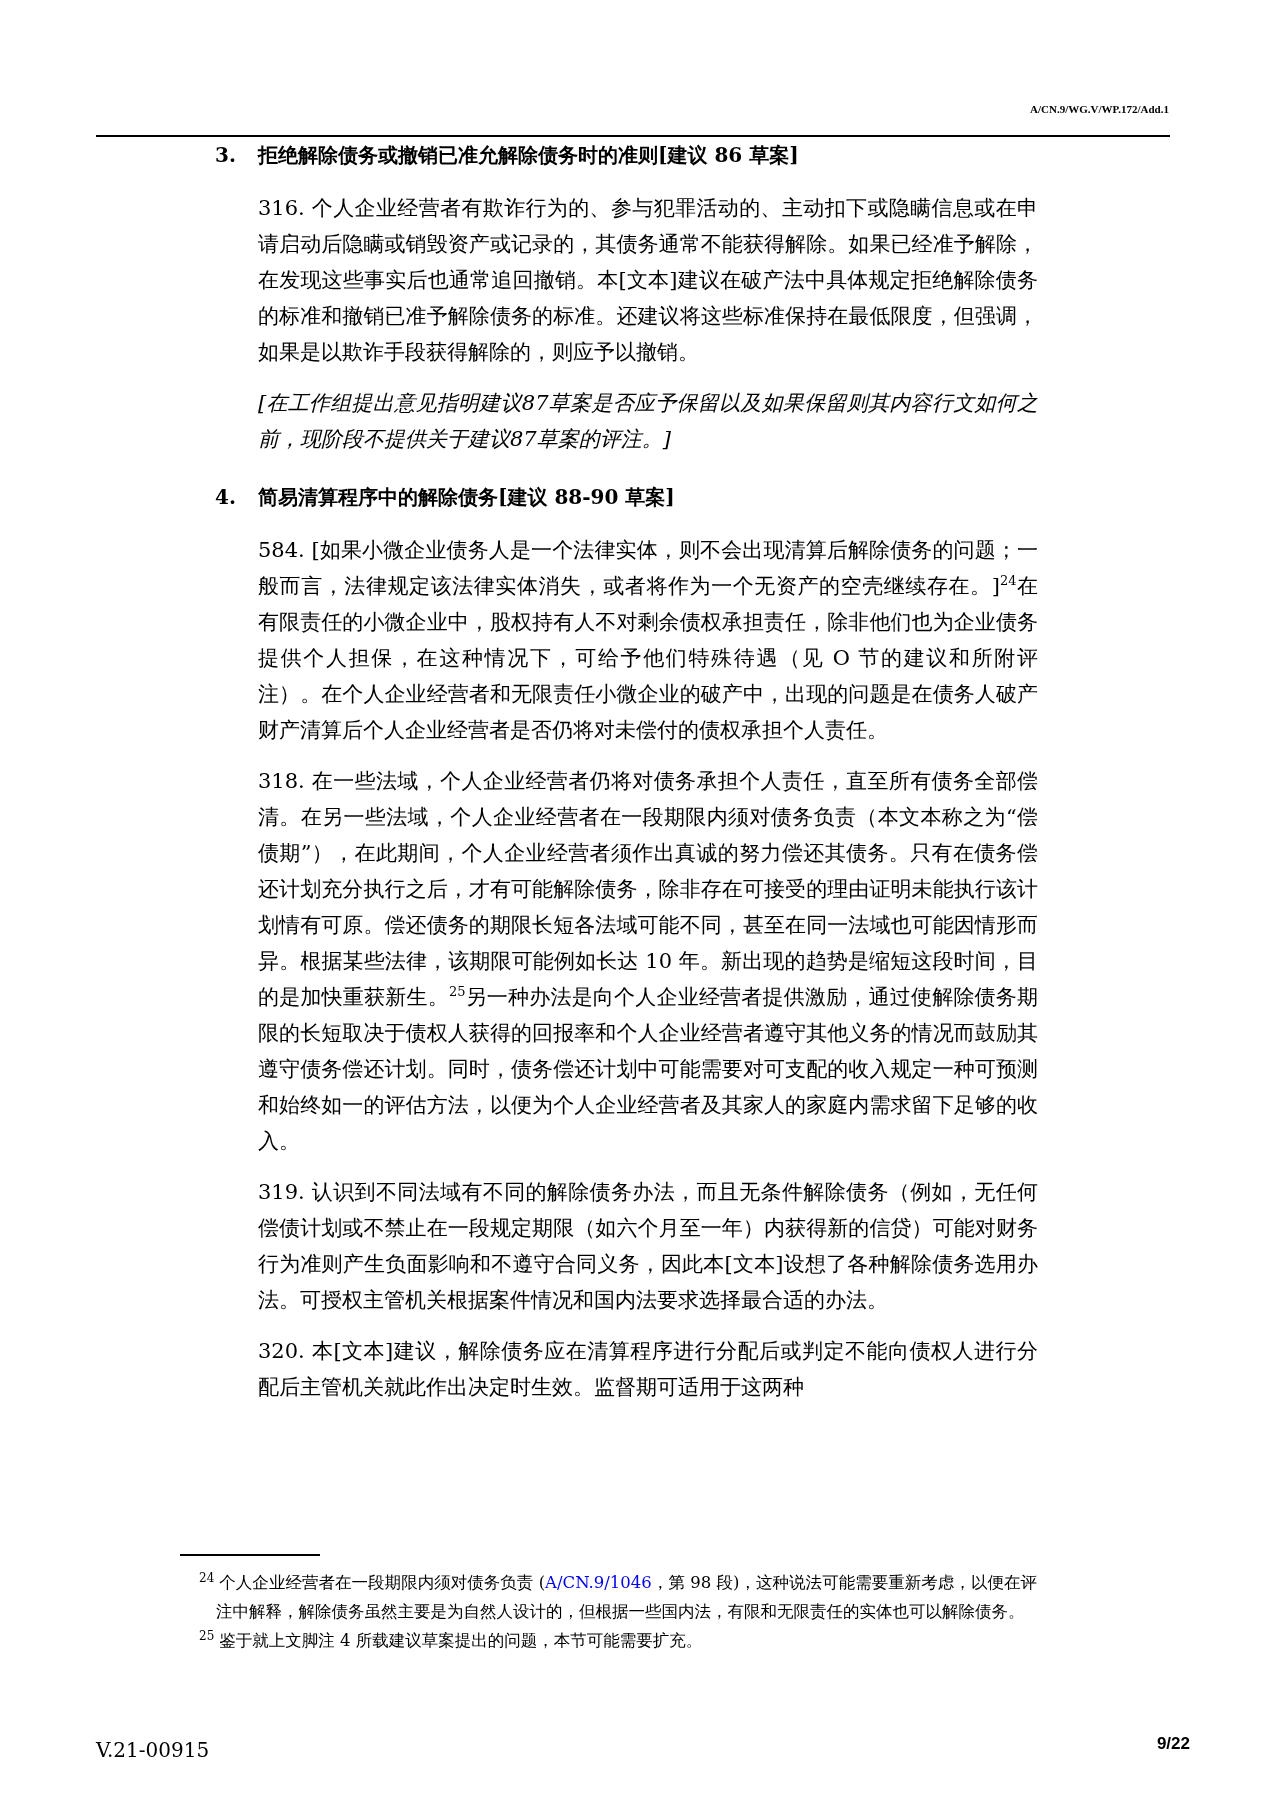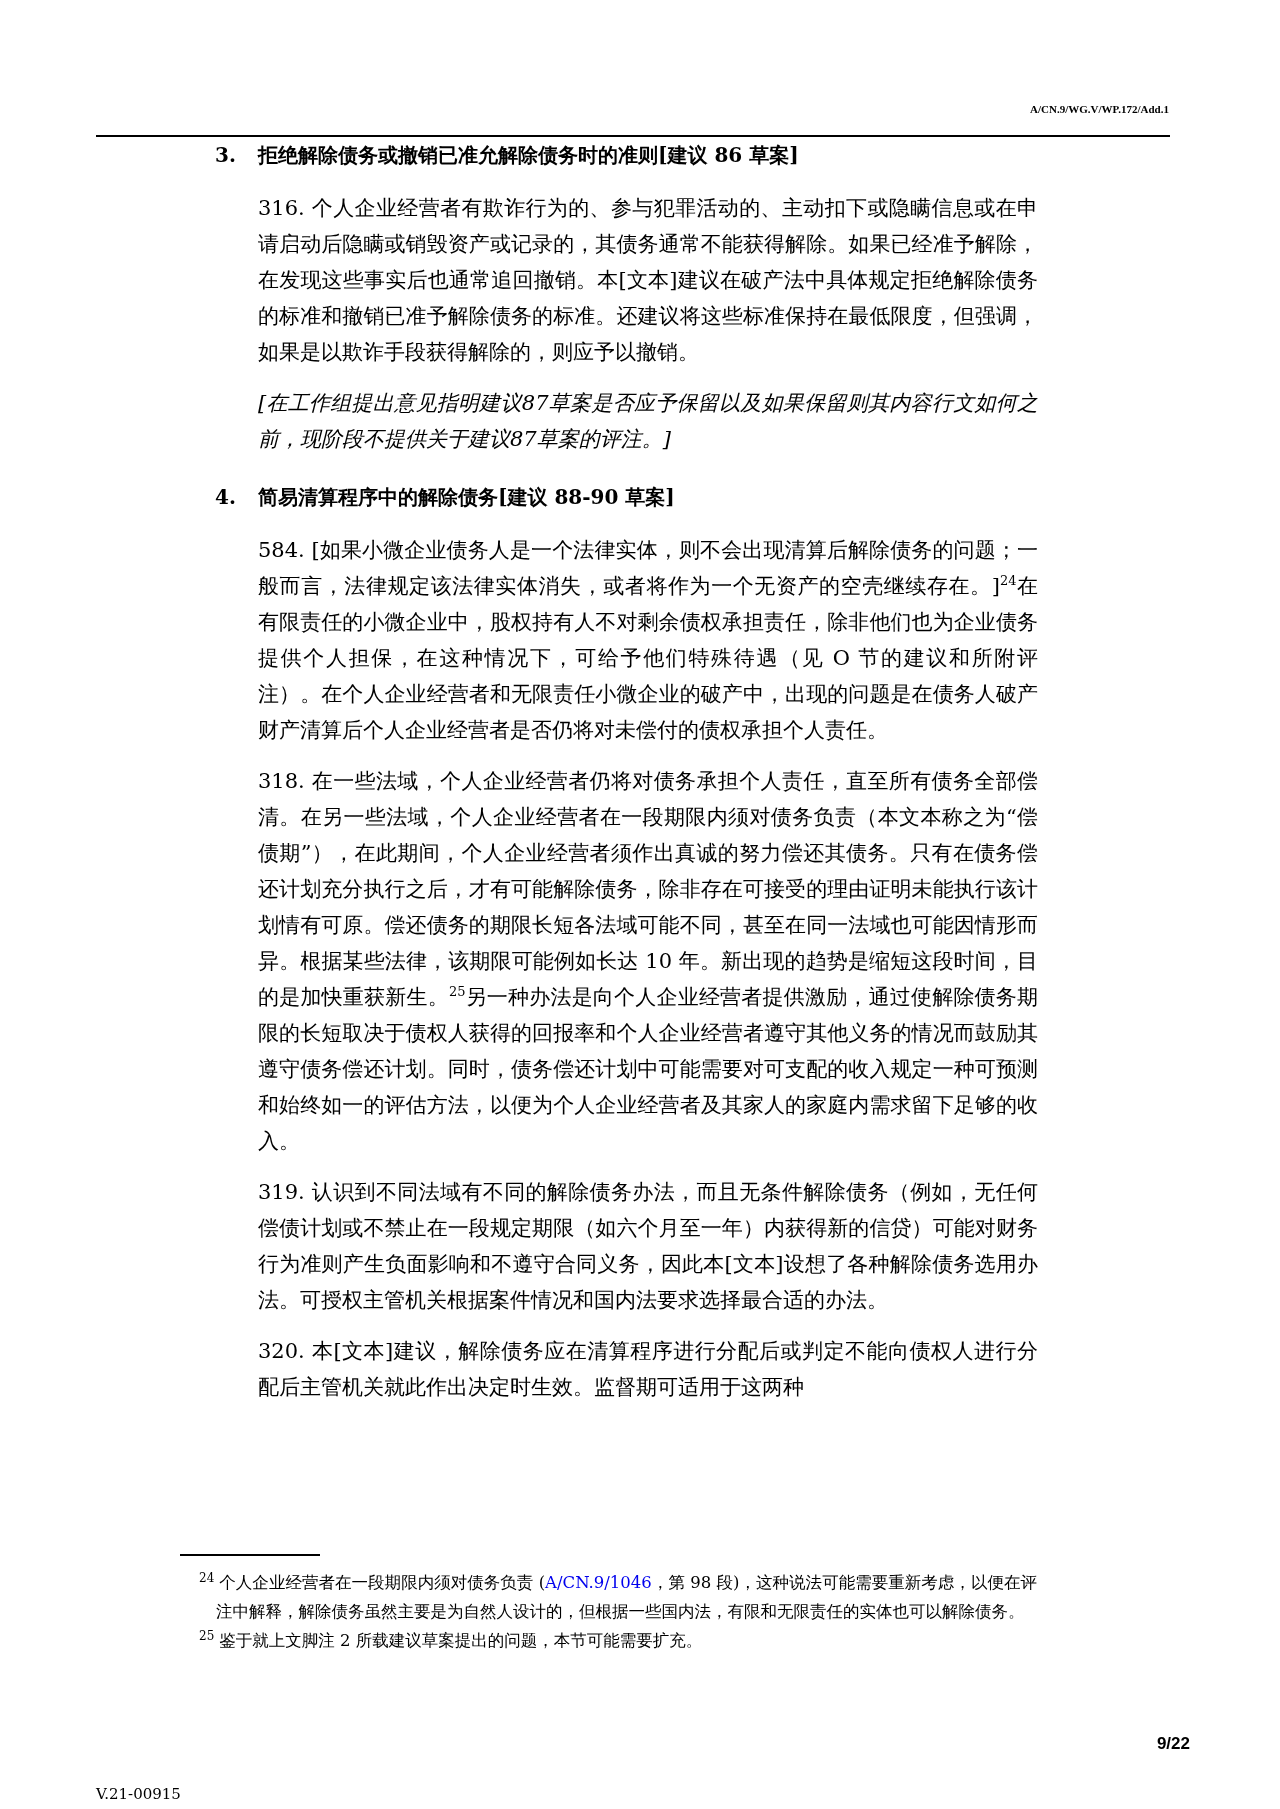--- a/index.html
+++ b/index.html
@@ -89,22 +89,21 @@
   }
   a.doc-link {
     text-decoration: none;
     cursor: pointer;
     margin-top: 22px;
   }
   .footer-left {
     position: absolute;
     left: 96px;
     top: 1738px;
-    font-size: 15px;
-    margin-top: 47px;
+    font-size: 20px;
   }
   .footer-right {
     position: absolute;
     right: 90px;
     top: 1734px;
     font-family: "Liberation Sans", sans-serif;
     font-weight: bold;
     font-size: 17px;
     text-align: right;
   }
@@ -139,19 +138,19 @@
 
   <p class="para">319. 认识到不同法域有不同的解除债务办法，而且无条件解除债务（例如，无任何偿债计划或不禁止在一段规定期限（如六个月至一年）内获得新的信贷）可能对财务行为准则产生负面影响和不遵守合同义务，因此本[文本]设想了各种解除债务选用办法。可授权主管机关根据案件情况和国内法要求选择最合适的办法。</p>
 
   <p class="para">320. 本[文本]建议，解除债务应在清算程序进行分配后或判定不能向债权人进行分配后主管机关就此作出决定时生效。监督期可适用于这两种</p>
 
 </main>
 
 <section class="footnotes">
   <div class="fn-sep"></div>
   <p class="footnote"><sup class="fn-marker">24</sup><span>个人企业经营者在一段期限内须对债务负责 (</span><a class="doc-link" id="fn24-link" style="color: rgb(0, 0, 238);">A/CN.9/1046</a><span>，第 98 段)，这种说法可能需要重新考虑，以便在评注中解释，解除债务虽然主要是为自然人设计的，但根据一些国内法，有限和无限责任的实体也可以解除债务。</span></p>
-  <p class="footnote"><sup class="fn-marker">25</sup><span>鉴于就上文脚注 2 所载建议草案提出的问题，本节可能需要扩充。</span></p>
+  <p class="footnote"><sup class="fn-marker">25</sup><span>鉴于就上文脚注 4 所载建议草案提出的问题，本节可能需要扩充。</span></p>
 </section>
 
 <footer>
   <div class="footer-left">V.21-00915</div>
   <div class="footer-right">9/22</div>
 </footer>
 
 </body></html>

